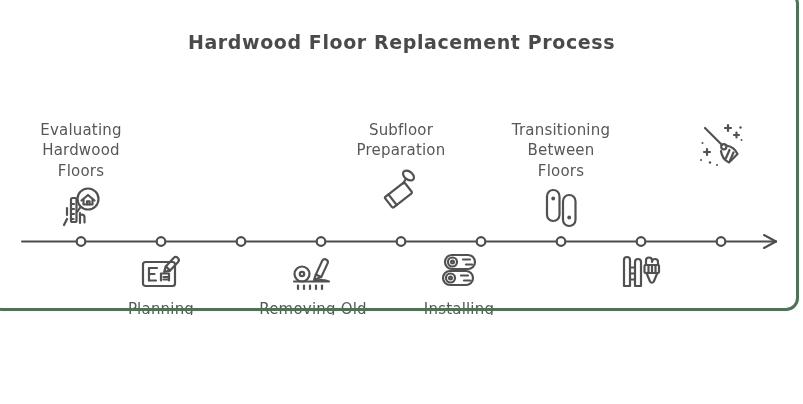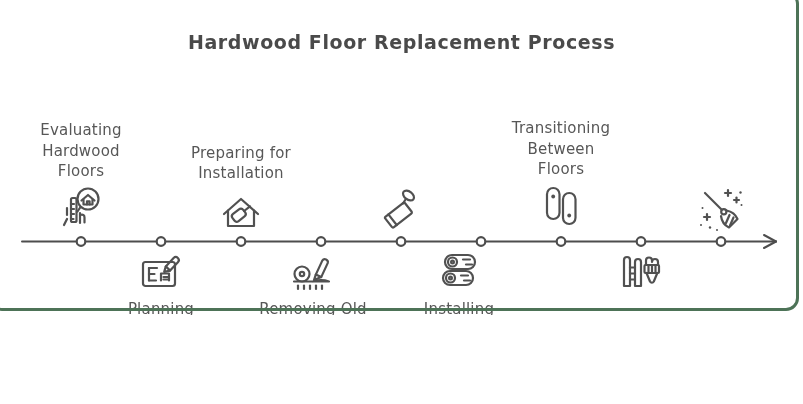--- a/index.html
+++ b/index.html
@@ -12,21 +12,21 @@
     border:3px solid #4d7357;border-radius:13px;pointer-events:none;
   }
   .title{
     position:absolute;top:31px;left:0;width:100%;text-align:center;
     font-size:19px;font-weight:bold;color:#4a4a4a;letter-spacing:.6px;
   }
   .step{
     position:absolute;width:150px;display:flex;flex-direction:column;
     align-items:center;gap:4px;
   }
-  .step.above{top:108px;height:127px;justify-content:flex-end;}
+  .step.above{top:120px;height:127px;}
   .step.below{top:249px;justify-content:center;}
   .label{
     white-space:pre-line;text-align:center;color:#575757;
     font-size:15px;line-height:1.35;letter-spacing:.2px;
   }
   .ic{flex:0 0 auto;}
   .ic *{vector-effect:non-scaling-stroke;}
   svg.icon{stroke:#515151;fill:none;stroke-width:2.2;stroke-linecap:round;stroke-linejoin:round;}
   .axis{position:absolute;left:0;top:228px;}
 </style>
@@ -89,52 +89,42 @@
       <path d="M27.5,28 h4.5"></path>
         <path d="M27.5,30.5 h4.5"></path>
       <path d="M28.2,22.8 L29.8,17.4 L37.6,9 A3,3 0 0 1 41.9,13.2 L34.1,21.6 Z"></path>
       <path d="M29.8,17.4 L34.1,21.6"></path>
     </svg>
     <div class="label">Planning
 Replacement
 Process</div>
   </div>
 
-  <div class="step above" style="left:166px">
-    <div class="label">Preparing for
-Installation</div>
-    <svg class="icon ic" width="52" height="48" viewBox="0 0 52 48">
-      <path d="M9,27 L26,12 L43,27"></path>
-      <path d="M13,23.5 V39 H39 V23.5"></path>
-      <g transform="rotate(-38 24 28)">
-        <rect x="17" y="23.5" width="13.5" height="9" rx="3"></rect>
-        <line x1="30.5" y1="28" x2="38" y2="28"></line>
-      </g>
-    </svg>
-  </div>
 
   <div class="step below" style="left:238px">
     <svg class="icon ic" width="50" height="46" viewBox="0 0 50 46">
       <circle cx="14" cy="25" r="7.5"></circle>
       <circle cx="14" cy="25" r="2.2"></circle>
       <path d="M6,32.5 H41 C36,30.8 30,30.8 25,32.5"></path>
       <path d="M10,36.5 v3.5"></path>
         <path d="M16,36.5 v3.5"></path>
         <path d="M22,36.5 v3.5"></path>
         <path d="M28,36.5 v3.5"></path>
         <path d="M34,36.5 v3.5"></path>
       <path d="M26,31 L27.8,25.6 L34.3,11.6 A3,3 0 0 1 39.7,14.1 L33.2,28.1 Z"></path>
       <path d="M27.8,25.6 L33.2,28.1"></path>
     </svg>
     <div class="label">Removing Old
 Hardwood
 Floors</div>
   </div>
 
   <div class="step above" style="left:326px">
+    <div class="label">Subfloor
+Preparation</div>
     <svg class="icon ic" width="48" height="50" viewBox="0 0 48 50">
       <g transform="rotate(-38 22 30)">
         <rect x="9" y="23" width="25" height="13.5" rx="1.5"></rect>
         <line x1="14" y1="23" x2="14" y2="36.5"></line>
       </g>
       <ellipse cx="31.5" cy="10.5" rx="6.2" ry="4" transform="rotate(38 31.5 10.5)"></ellipse>
       <line x1="28.5" y1="14.5" x2="26" y2="18.5"></line>
     </svg>
   </div>
 

